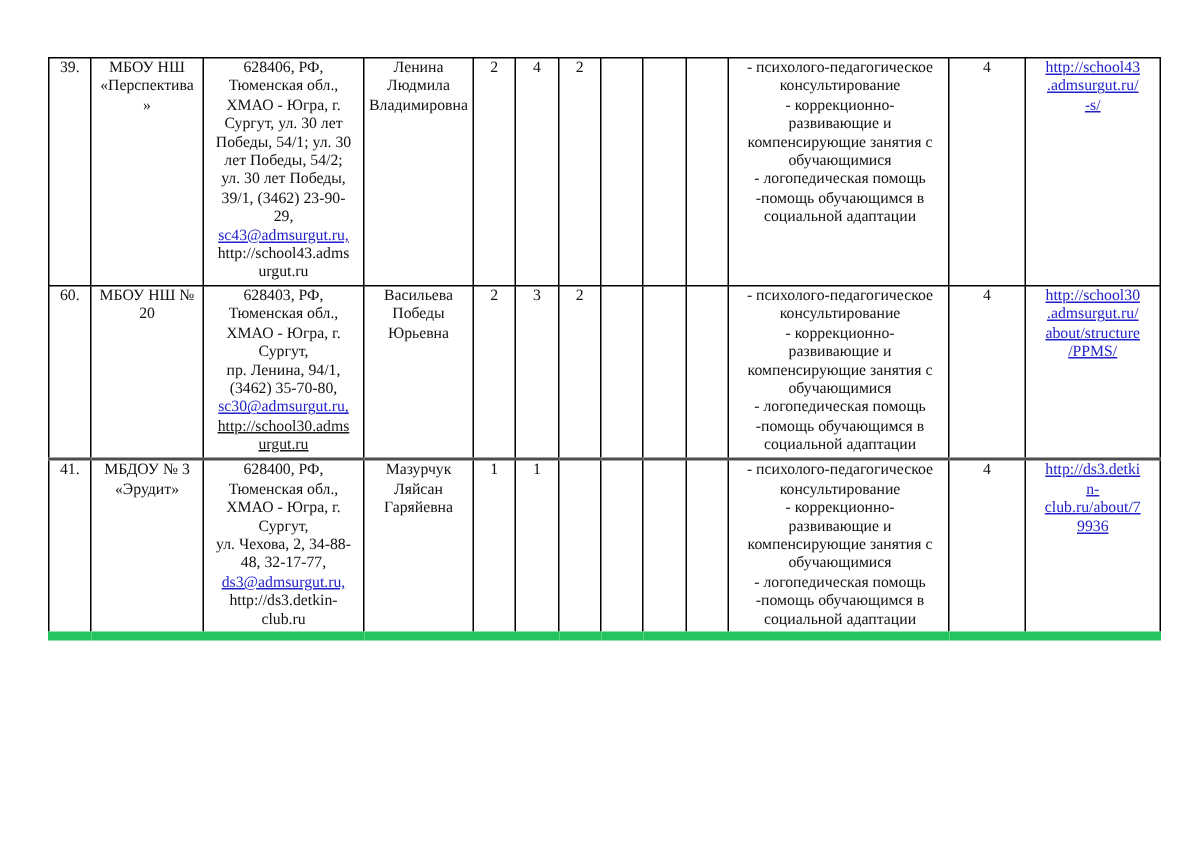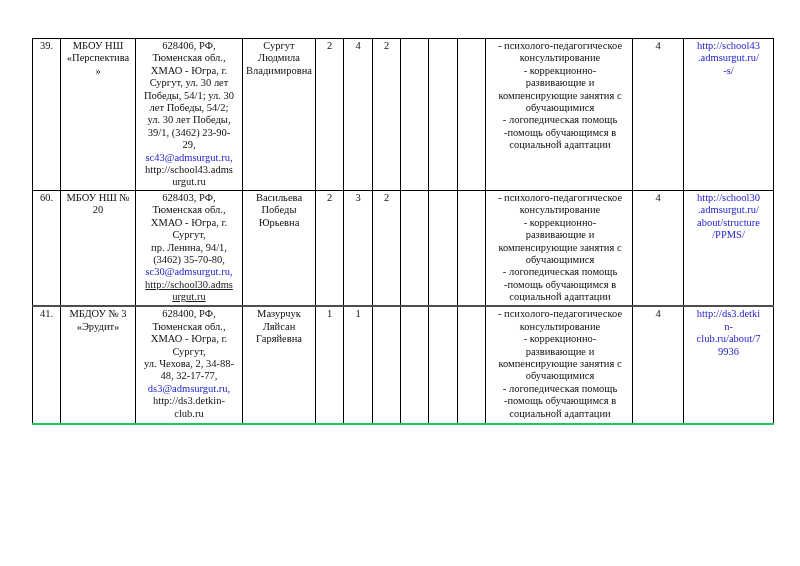--- a/index.html
+++ b/index.html
@@ -35,24 +35,25 @@
     overflow: hidden;
   }
   table.org-table td.services {
     text-align: center;
     padding-left: 4px;
   }
   table.org-table tr.break td {
     border-top: 2px solid #4d4d4d;
   }
   table.org-table tr:last-child td {
-    border-bottom: 2px solid #22c55e;
+    border-bottom: 6px solid #22c55e;
   }
   a.lnk {
     color: #2222cc;
+    text-decoration: underline;
     cursor: pointer;
   }
   span.u {
     color: #1a1a1a;
     text-decoration: underline;
   }
 </style>
 </head>
 <body>
 
@@ -84,21 +85,21 @@
 ХМАО - Югра, г.
 Сургут, ул. 30 лет
 Победы, 54/1; ул. 30
 лет Победы, 54/2;
 ул. 30 лет Победы,
 39/1, (3462) 23-90-
 29,
 </span><a class="lnk">sc43@admsurgut.ru,</a><span>
 http://school43.adms
 urgut.ru</span></td>
-          <td>Сургут
+          <td>Ленина
 Людмила
 Владимировна</td>
           <td>2</td>
           <td>4</td>
           <td>2</td>
           <td></td>
           <td></td>
           <td></td>
           <td class="services">- психолого-педагогическое
 консультирование

